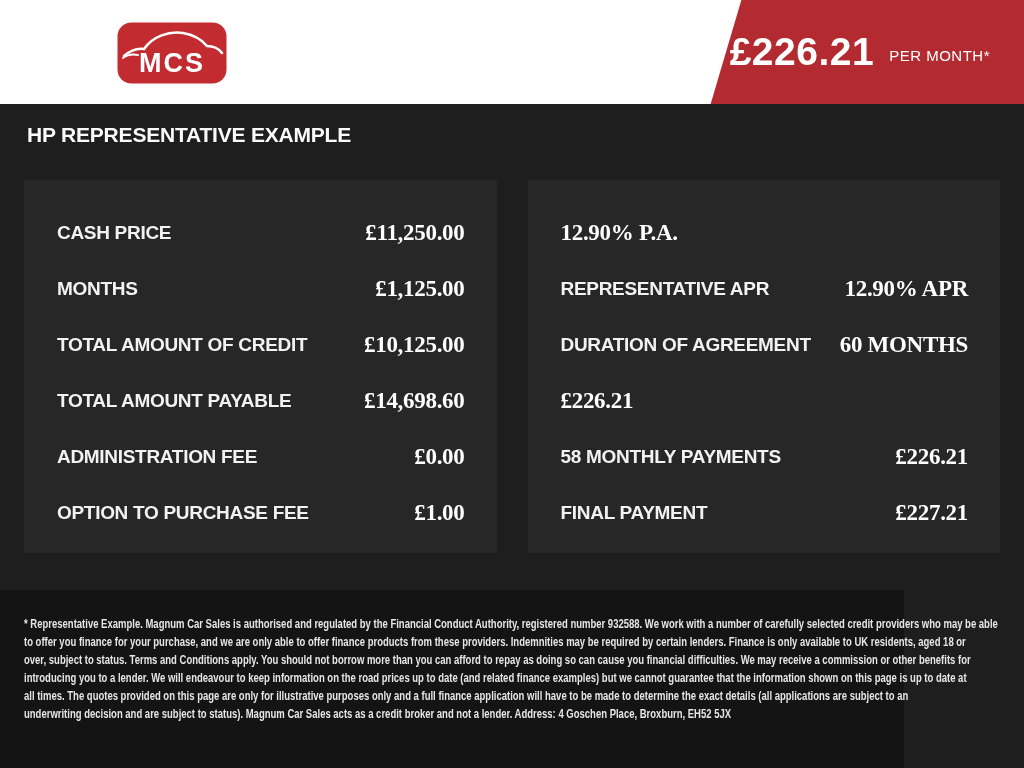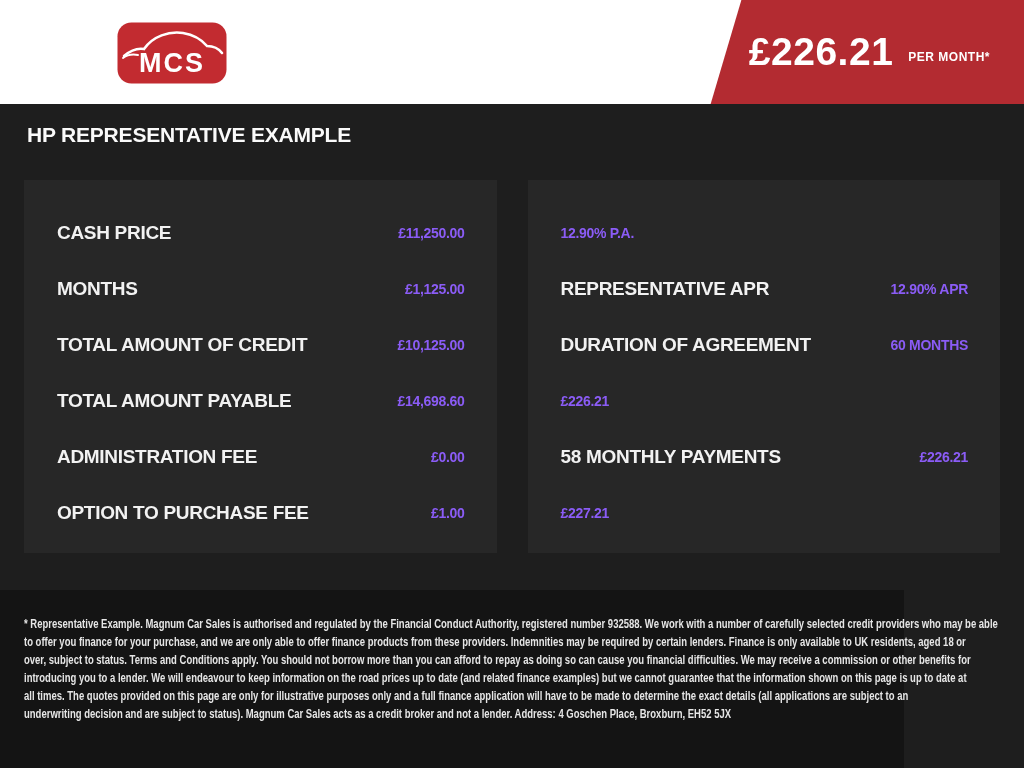--- a/index.html
+++ b/index.html
@@ -37,22 +37,22 @@
     white-space: nowrap;
   }
   .banner-amount {
     color: #ffffff;
     font-size: 39px;
     font-weight: bold;
     letter-spacing: 0.5px;
   }
   .banner-period {
     color: #ffffff;
-    font-size: 12px;
-    font-weight: bold;
+    font-size: 15px;
+    font-weight: normal;
     margin-left: 15px;
     letter-spacing: 0.5px;
     transform: translateY(-4px);
   }
 
   
   .main {
     box-sizing: border-box;
     width: 1024px; height: 486px;
     background: #1e1e1e;
@@ -83,25 +83,26 @@
     justify-content: space-between;
   }
   .finance-label {
     color: #f2f2f2;
     font-size: 19px;
     font-weight: bold;
     letter-spacing: -0.3px;
     white-space: nowrap;
   }
   .finance-value {
-    color: #8b5cf6;
-    font-size: 14px;
+    color: #ffffff;
+    font-size: 23px;
     font-weight: bold;
     letter-spacing: -0.3px;
     white-space: nowrap;
+    font-family: Liberation Serif, serif;
   }
 
   
   .footer {
     box-sizing: border-box;
     width: 904px; height: 178px;
     background: #141414;
     padding: 25px 40px 0 24px;
   }
   .footer-line {
@@ -178,20 +179,21 @@
         <span class="finance-value">60 MONTHS</span>
       </div>
       <div class="finance-row">
         <span class="finance-value">£226.21</span>
       </div>
       <div class="finance-row">
         <span class="finance-label">58 MONTHLY PAYMENTS</span>
         <span class="finance-value">£226.21</span>
       </div>
       <div class="finance-row">
+        <span class="finance-label">FINAL PAYMENT</span>
         <span class="finance-value">£227.21</span>
       </div>
     </div>
 
   </div>
 </div>
 
 <div class="footer">
   <div class="footer-line">* Representative Example. Magnum Car Sales is authorised and regulated by the Financial Conduct Authority, registered number 932588. We work with a number of carefully selected credit providers who may be able</div>
   <div class="footer-line">to offer you finance for your purchase, and we are only able to offer finance products from these providers. Indemnities may be required by certain lenders. Finance is only available to UK residents, aged 18 or</div>

